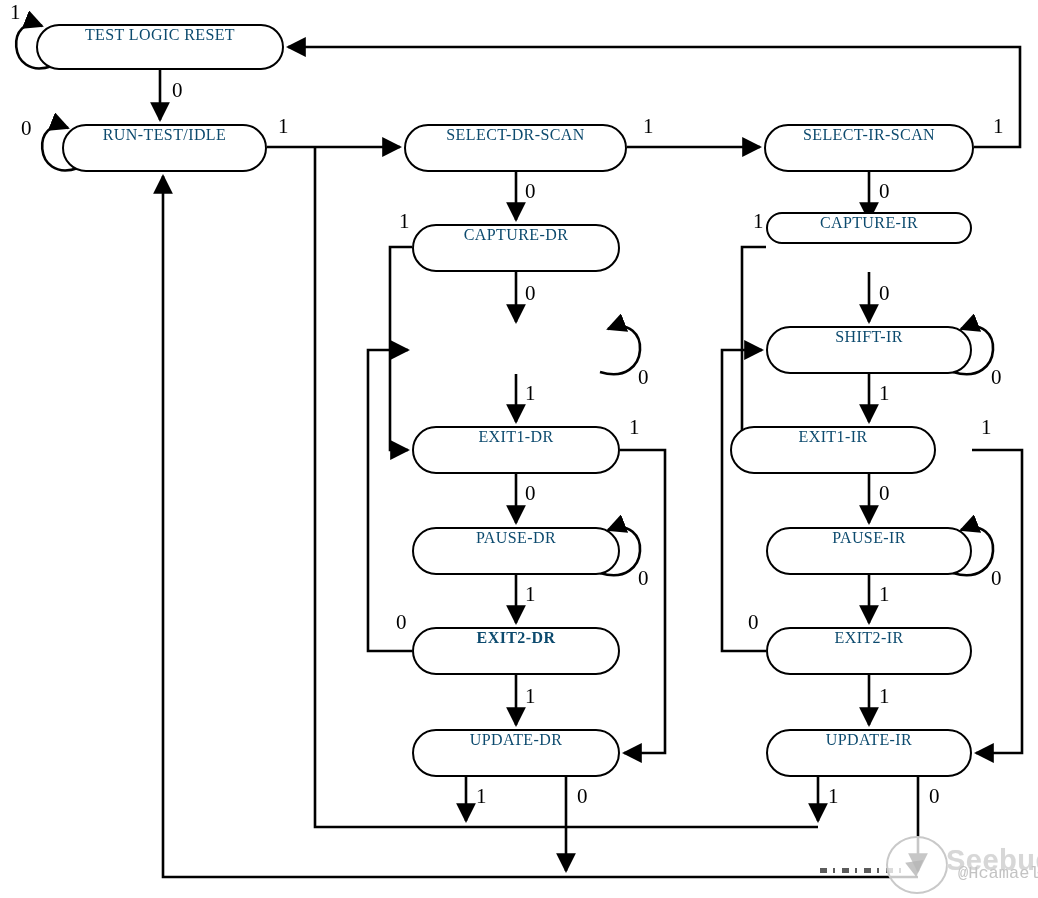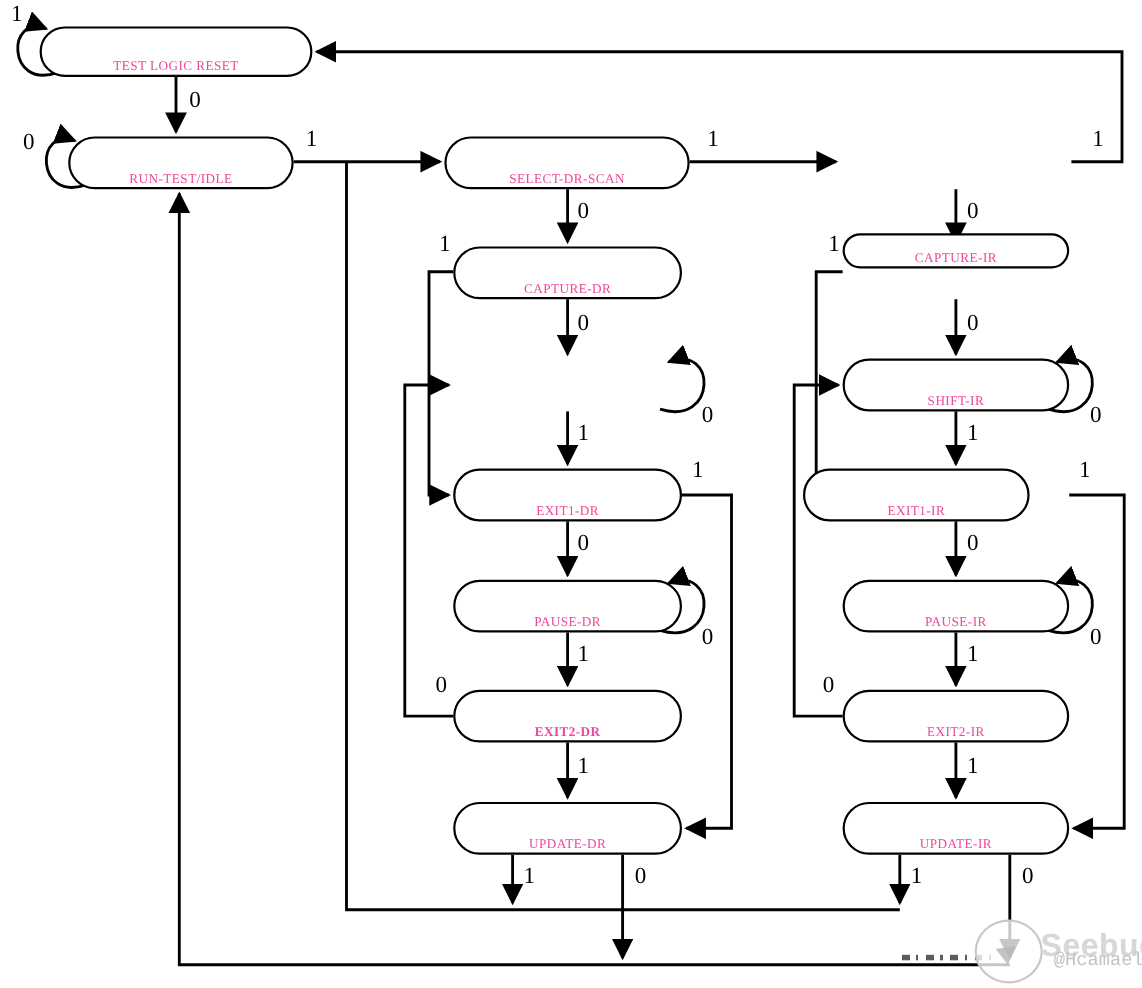--- a/index.html
+++ b/index.html
@@ -3,22 +3,22 @@
 <meta charset="utf-8">
 <style>
   html,body{margin:0;padding:0;background:#fff;}
   #stage{
     position:relative;width:1038px;height:898px;background:#ffffff;
     font-family:"Liberation Serif","DejaVu Serif",serif;overflow:hidden;
   }
   #wires{position:absolute;left:0;top:0;width:1038px;height:898px;}
   .state{
     position:absolute;box-sizing:border-box;border:2.6px solid #000;
-    border-radius:26px;background:#fff;display:flex;align-items:flex-end;
-    justify-content:center;font-size:12px;letter-spacing:.4px;color:#ec4899;
+    border-radius:26px;background:#fff;display:flex;align-items:flex-start;
+    justify-content:center;font-size:16px;letter-spacing:.4px;color:#0c4a6e;
     white-space:nowrap;z-index:2;
   }
   .tlabel{
     position:absolute;font-size:21px;color:#000;z-index:3;line-height:1;
     font-family:"Liberation Serif","DejaVu Serif",serif;
   }
   .wm-circle{
     position:absolute;left:886px;top:836px;width:58px;height:54px;border-radius:50%;
     border:2px solid #c9c9c9;background:rgba(255,255,255,0.78);z-index:4;
     display:flex;align-items:center;justify-content:center;
@@ -99,20 +99,23 @@
 
   <div class="state" style="left:36px;top:24px;width:248px;height:46px;">
       <span>TEST LOGIC RESET</span>
     </div>
   <div class="state" style="left:62px;top:124px;width:205px;height:48px;">
       <span>RUN-TEST/IDLE</span>
     </div>
   <div class="state" style="left:404px;top:124px;width:223px;height:48px;">
       <span>SELECT-DR-SCAN</span>
     </div>
+  <div class="state" style="left:764px;top:124px;width:210px;height:48px;">
+      <span>SELECT-IR-SCAN</span>
+    </div>
 
   <div class="state" style="left:412px;top:224px;width:208px;height:48px;">
       <span>CAPTURE-DR</span>
     </div>
   <div class="state" style="left:766px;top:212px;width:206px;height:32px;">
       <span>CAPTURE-IR</span>
     </div>
 
   <div class="state" style="left:766px;top:326px;width:206px;height:48px;">
       <span>SHIFT-IR</span>

